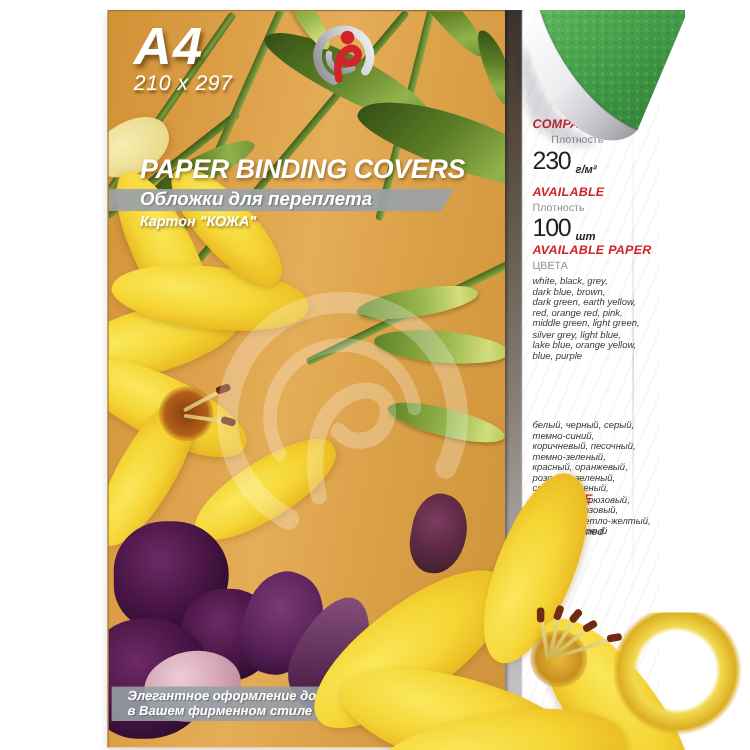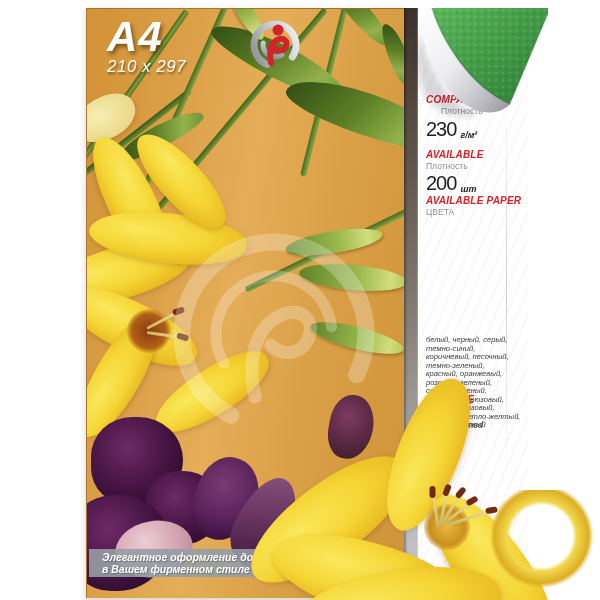--- a/index.html
+++ b/index.html
@@ -156,20 +156,27 @@
               <stop offset=".5" stop-color="#c6c7cc"></stop>
               <stop offset="1" stop-color="#85868c"></stop>
           </linearGradient>
         </defs>
         <circle cx="28" cy="28" r="21" fill="none" stroke="url(#silver)" stroke-width="7" stroke-dasharray="103 29" transform="rotate(112 28 28)" stroke-linecap="round"></circle>
         <circle cx="28" cy="28" r="12" fill="none" stroke="url(#silver)" stroke-width="5" stroke-dasharray="28 48" transform="rotate(55 28 28)" stroke-linecap="round"></circle>
         <circle cx="31" cy="13" r="5.5" fill="#d1232a"></circle>
         <path d="M24,46 C22,35 24,26 31,22.5 C37,20 41,24.5 39,29.5 C37,34 30,35 27,31.5" fill="none" stroke="#d1232a" stroke-width="6" stroke-linecap="round"></path>
       </svg>
 
+      <div class="abs titleblock">
+        <div class="title-main">PAPER BINDING COVERS</div>
+        <div class="bar-grey">
+          <div class="t">Обложки для переплета</div>
+        </div>
+        <div class="material">Картон "КОЖА"</div>
+      </div>
 
       <div class="abs tagline-bar">
         <div class="t">Элегантное оформление документов
 в Вашем фирменном стиле</div>
       </div>
     </div>
 
     <div class="spine"></div>
 
     <div class="panel">
@@ -178,26 +185,34 @@
       <div class="spec-h" style="top:86px;">COMPACTNESS</div>
       <div class="spec-sub" style="top:98px;padding-left:15px;">Плотность</div>
       <div class="spec-val" style="top:108px;">
         <span class="num">230</span>
         <span class="unit">г/м²</span>
       </div>
 
       <div class="spec-h" style="top:141px;">AVAILABLE</div>
       <div class="spec-sub" style="top:153px;">Плотность</div>
       <div class="spec-val" style="top:162px;">
-        <span class="num">200</span>
+        <span class="num">100</span>
         <span class="unit">шт</span>
       </div>
 
       <div class="spec-h" style="top:187px;">AVAILABLE PAPER</div>
       <div class="spec-sub" style="top:199px;">ЦВЕТА</div>
+      <div class="clist" style="top:213px;">white, black, grey,
+dark blue, brown,
+dark green, earth yellow,
+red, orange red, pink,
+middle green, light green,
+silver grey, light blue,
+lake blue, orange yellow,
+blue, purple</div>
       <div class="clist" style="top:284px;margin-top:44px;">белый, черный, серый,
 темно-синий,
 коричневый, песочный,
 темно-зеленый,
 красный, оранжевый,
 розовый, зеленый,
 светло-зеленый,
 бежевый, бирюзовый,
 темно-бирюзовый,
 желтый, светло-желтый,

